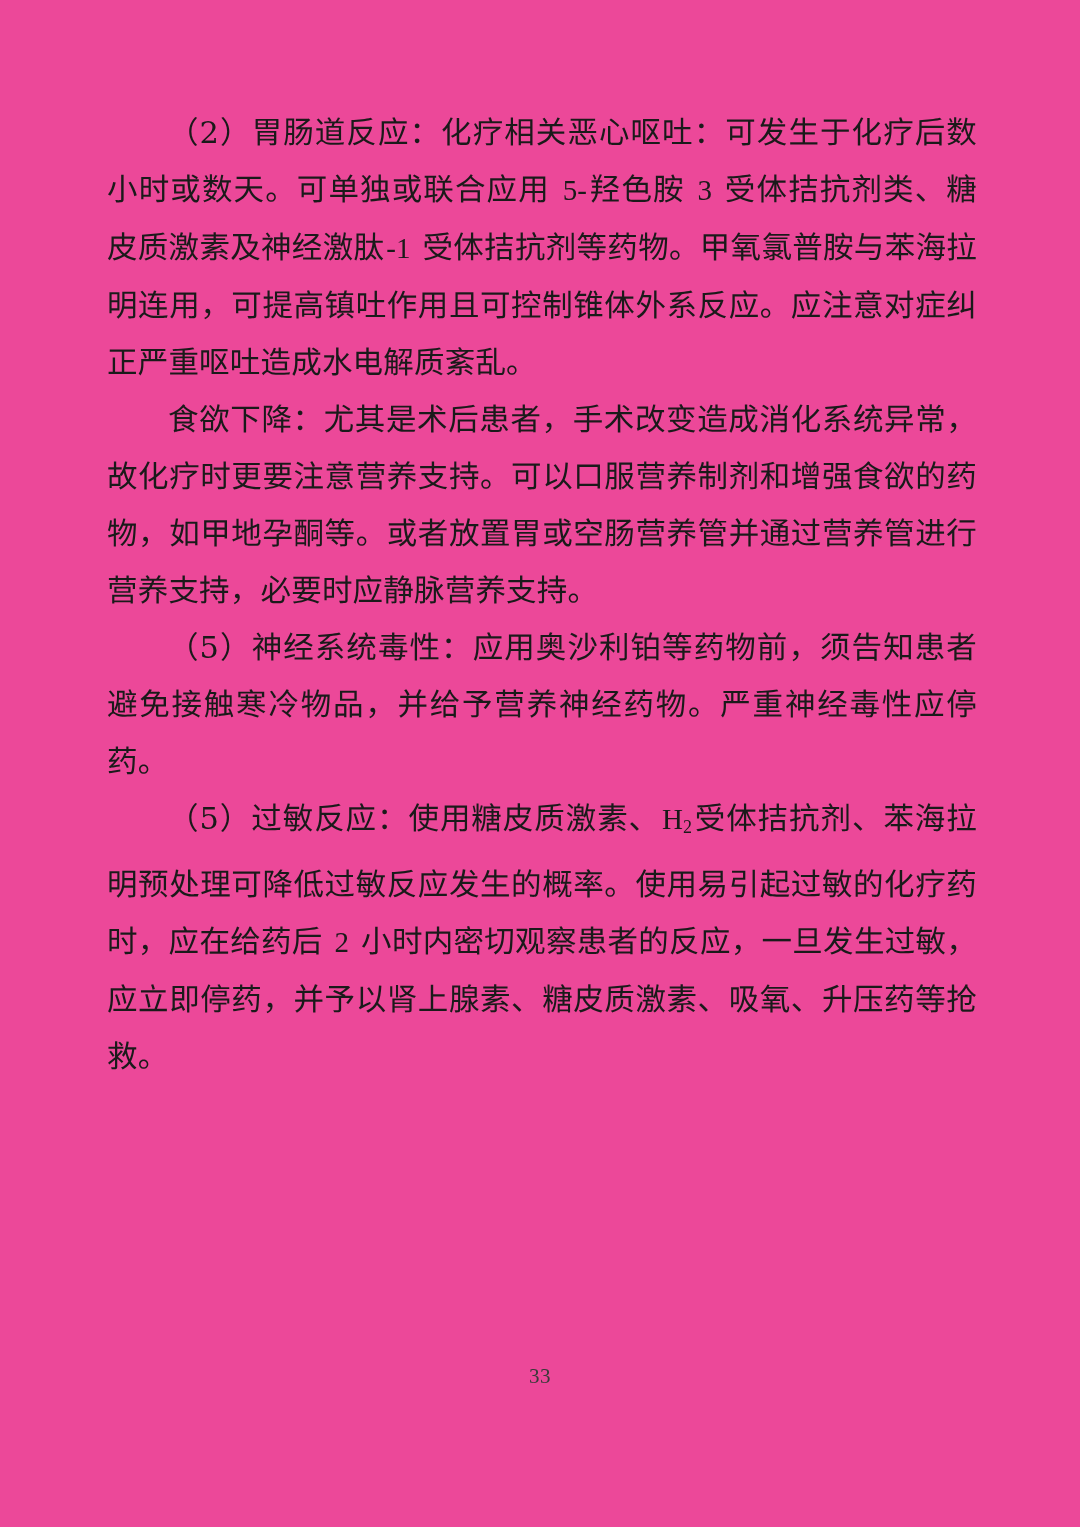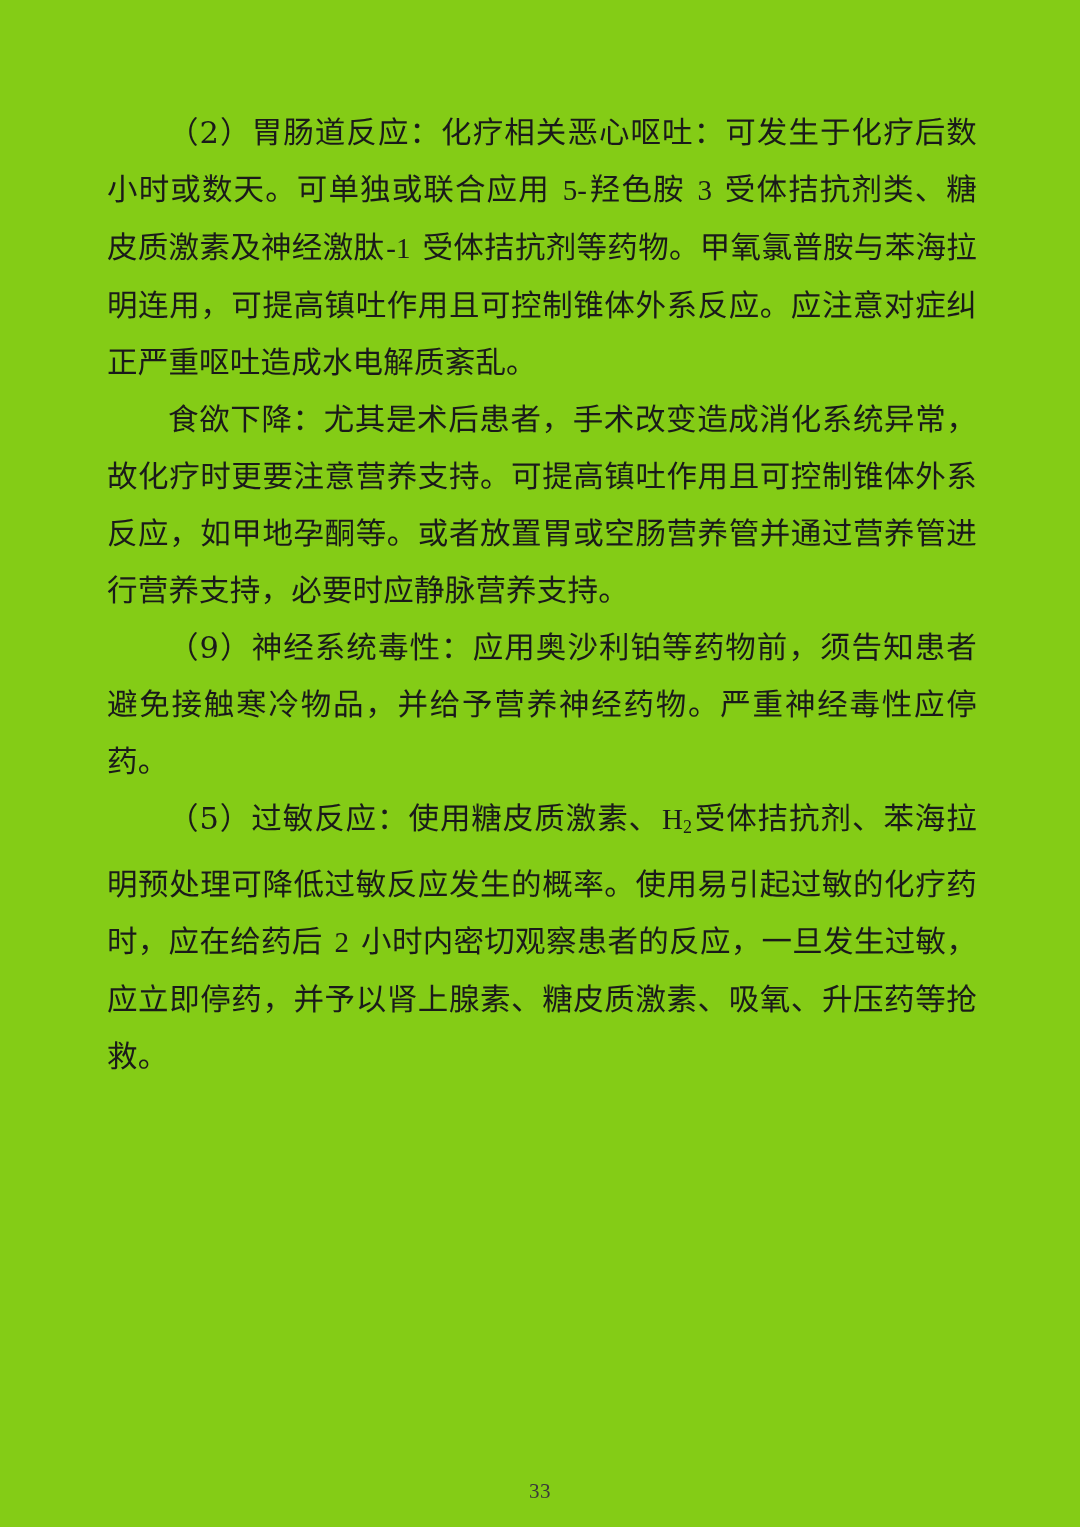--- a/index.html
+++ b/index.html
@@ -7,21 +7,21 @@
     margin: 0;
     padding: 0;
     background: #ffffff;
   }
 
   .page {
     position: relative;
     width: 1080px;
     height: 1527px;
     margin: 0 auto;
-    background: #84cc16;
+    background: #ec4899;
     box-sizing: border-box;
     overflow: hidden;
   }
 
   .text-block {
     position: absolute;
     left: 107px;
     top: 104px;
     width: 870px;
   }
@@ -52,42 +52,42 @@
   .lat sub {
     font-size: 0.62em;
     vertical-align: -0.22em;
     padding: 0;
   }
 
   .page-number {
     position: absolute;
     left: 0;
     right: 0;
-    top: 1479px;
+    top: 1364px;
     text-align: center;
     font-family: "Liberation Serif", "DejaVu Serif", serif;
     font-size: 21px;
     color: #3a3a3a;
     letter-spacing: 0.5px;
   }
 </style>
 </head>
 <body>
 
 <div class="page">
 
   <div class="text-block">
 
     <p class="para">（2）胃肠道反应：化疗相关恶心呕吐：可发生于化疗后数小时或数天。可单独或联合应用 <span class="lat">5-</span>羟色胺 <span class="lat">3</span> 受体拮抗剂类、糖皮质激素及神经激肽<span class="lat">-1</span> 受体拮抗剂等药物。甲氧氯普胺与苯海拉明连用，可提高镇吐作用且可控制锥体外系反应。应注意对症纠正严重呕吐造成水电解质紊乱。</p>
 
-    <p class="para">食欲下降：尤其是术后患者，手术改变造成消化系统异常，故化疗时更要注意营养支持。可提高镇吐作用且可控制锥体外系反应，如甲地孕酮等。或者放置胃或空肠营养管并通过营养管进行营养支持，必要时应静脉营养支持。</p>
+    <p class="para">食欲下降：尤其是术后患者，手术改变造成消化系统异常，故化疗时更要注意营养支持。可以口服营养制剂和增强食欲的药物，如甲地孕酮等。或者放置胃或空肠营养管并通过营养管进行营养支持，必要时应静脉营养支持。</p>
 
 
 
-    <p class="para">（9）神经系统毒性：应用奥沙利铂等药物前，须告知患者避免接触寒冷物品，并给予营养神经药物。严重神经毒性应停药。</p>
+    <p class="para">（5）神经系统毒性：应用奥沙利铂等药物前，须告知患者避免接触寒冷物品，并给予营养神经药物。严重神经毒性应停药。</p>
 
     <p class="para">（5）过敏反应：使用糖皮质激素、<span class="lat">H<sub>2</sub></span>受体拮抗剂、苯海拉明预处理可降低过敏反应发生的概率。使用易引起过敏的化疗药时，应在给药后 <span class="lat">2</span> 小时内密切观察患者的反应，一旦发生过敏，应立即停药，并予以肾上腺素、糖皮质激素、吸氧、升压药等抢救。</p>
 
   </div>
 
   <div class="page-number">33</div>
 
 </div>
 
 </body></html>

